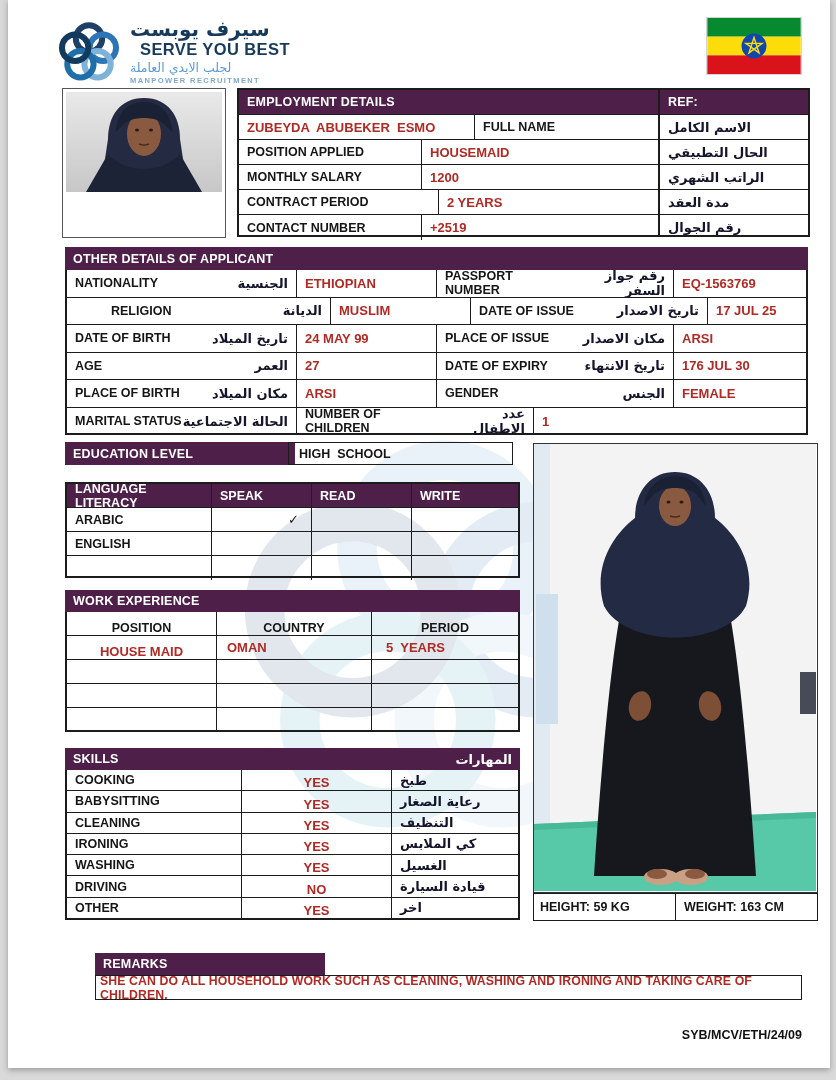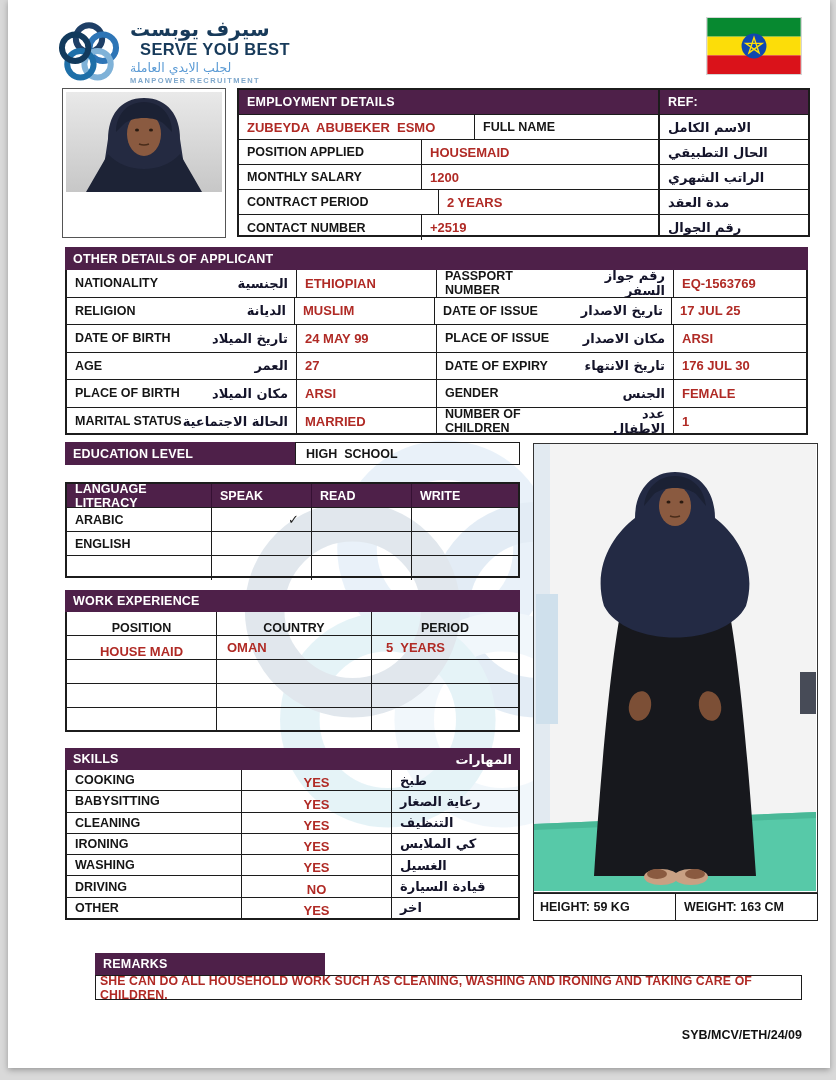--- a/index.html
+++ b/index.html
@@ -152,21 +152,21 @@
           <span class="ar arlbl">الجنسية</span>
         </div>
       <div class="tc red val" style="width:140px;"><span>ETHIOPIAN</span></div>
       <div class="tc dual" style="width:237px;">
           <span class="lbl">PASSPORT NUMBER</span>
           <span class="ar arlbl">رقم جواز السفر</span>
         </div>
       <div class="tc red val" style="flex:1;"><span>EQ-1563769</span></div>
     </div>
     <div class="trow" style="height:27.5px;">
-      <div class="tc dual" style="width:228px;">
+      <div class="tc dual" style="width:228px;margin-left:36px;">
           <span class="lbl">RELIGION</span>
           <span class="ar arlbl">الديانة</span>
         </div>
       <div class="tc red val" style="width:140px;"><span>MUSLIM</span></div>
       <div class="tc dual" style="width:237px;">
           <span class="lbl">DATE OF ISSUE</span>
           <span class="ar arlbl">تاريخ الاصدار</span>
         </div>
       <div class="tc red val" style="flex:1;"><span>17 JUL 25</span></div>
     </div>
@@ -204,33 +204,32 @@
           <span class="lbl">GENDER</span>
           <span class="ar arlbl">الجنس</span>
         </div>
       <div class="tc red val" style="flex:1;"><span>FEMALE</span></div>
     </div>
     <div class="trow" style="height:27.5px;">
       <div class="tc dual" style="width:230px;">
           <span class="lbl">MARITAL STATUS</span>
           <span class="ar arlbl">الحالة الاجتماعية</span>
         </div>
-      <div class="tc red val" style="width:140px;"><span>MARRIED</span></div>
       <div class="tc dual" style="width:237px;">
           <span class="lbl">NUMBER OF CHILDREN</span>
           <span class="ar arlbl">عدد الاطفال</span>
         </div>
       <div class="tc red val" style="flex:1;"><span>1</span></div>
     </div>
   </div>
 
   <div class="abs z bar" style="left:65px;top:442px;width:230px;height:23px;">
     <span>EDUCATION LEVEL</span>
   </div>
-  <div class="abs z" style="left:295px;top:442px;width:225px;height:23px;border:1.5px solid #1c1c1c;display:flex;align-items:center;padding:0 10px;">
+  <div class="abs z" style="left:288px;top:442px;width:225px;height:23px;border:1.5px solid #1c1c1c;display:flex;align-items:center;padding:0 10px;">
     <span class="blk" style="font-size:12.5px;white-space:pre;">HIGH  SCHOOL</span>
   </div>
 
   <div class="abs z tbl" style="left:65px;top:482px;width:455px;height:96px;">
     <div class="trow" style="height:24px;background:#4e2049;border-bottom:1.5px solid #1c1c1c;">
       <div class="tc hdrcell" style="width:145px;border-right:1px solid #351033;">
           <span>LANGUAGE LITERACY</span>
         </div>
       <div class="tc hdrcell" style="width:100px;border-right:1px solid #351033;">
           <span>SPEAK</span>

